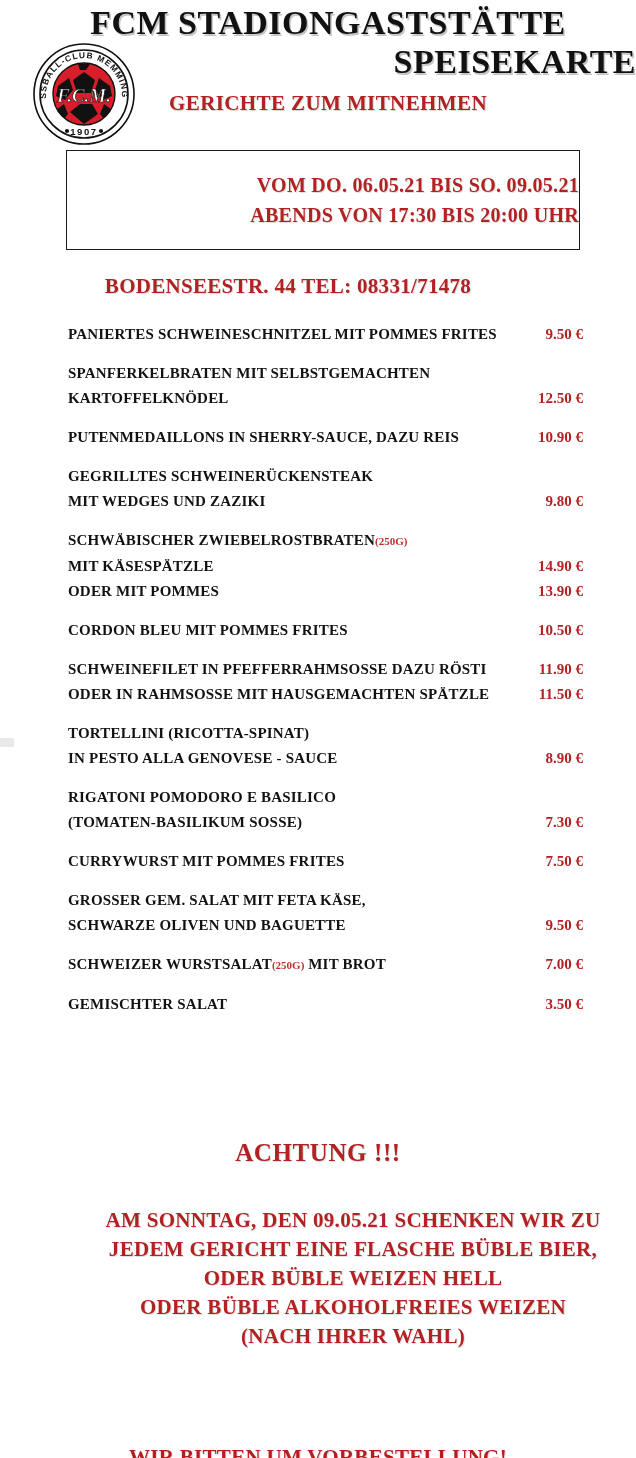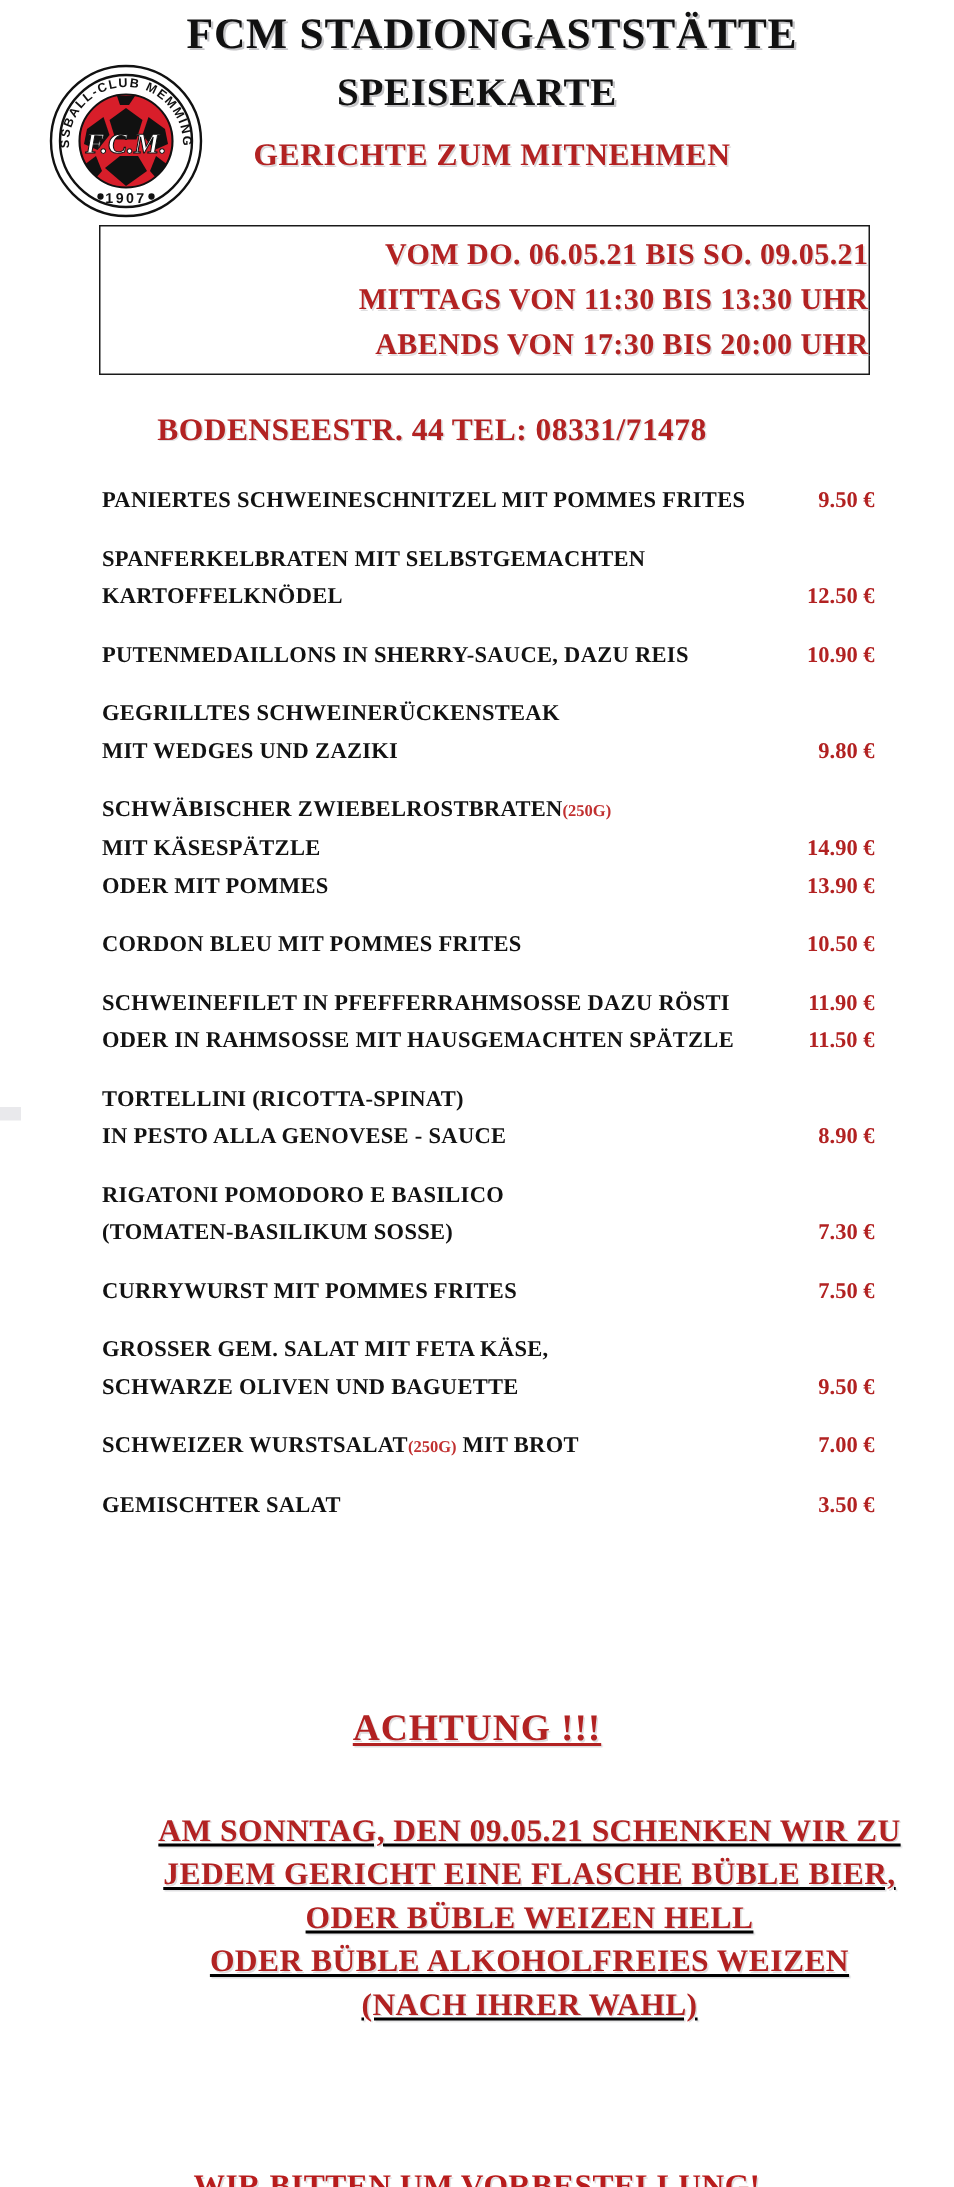--- a/index.html
+++ b/index.html
@@ -28,29 +28,30 @@
     text-align: center;
     font-family: "Liberation Serif", "DejaVu Serif", serif;
     font-weight: bold;
     color: #111111;
     letter-spacing: 0.5px;
     text-shadow: 1.5px 1.5px 0 rgba(150,150,155,0.55);
     font-variant: small-caps;
     text-transform: uppercase;
   }
   .title-main {
-    font-size: 29px;
+    font-size: 34px;
     line-height: 34px;
     margin: 0 0 2px 0;
     padding-left: 20px;
   }
   .title-sub {
-    font-size: 26px;
+    font-size: 34px;
     line-height: 32px;
     margin: 6px 0 0 0;
+    text-align: right;
   }
 
   .tagline {
     text-align: center;
     font-size: 21px;
     line-height: 26px;
     font-weight: bold;
     color: #B22222;
     text-transform: uppercase;
     letter-spacing: 0.4px;
@@ -150,21 +151,20 @@
     color: #B22222;
     white-space: nowrap;
   }
 
   
   .notice {
     position: absolute;
     left: 0;
     width: 636px;
     text-align: center;
-    text-decoration: underline;
   }
   .notice-heading {
     top: 1138px;
     font-size: 25px;
     line-height: 30px;
     font-weight: bold;
     color: #B22222;
     text-transform: uppercase;
     letter-spacing: 0.6px;
     text-shadow: 1px 1px 0 rgba(175,175,180,0.4);
@@ -239,21 +239,20 @@
       <text x="52" y="60" text-anchor="middle" stroke="#111111" stroke-width="0.7">F.C.M.</text>
     </g>
     <circle cx="35" cy="89" r="2.1" fill="#111111"></circle>
     <circle cx="69" cy="89" r="2.1" fill="#111111"></circle>
     <text x="52" y="93" text-anchor="middle" font-family="Liberation Sans, sans-serif" font-size="9.5" font-weight="bold" fill="#111111" letter-spacing="1.6">1907</text>
   </svg>
 </div>
 
 <div class="hours-box">
   <div class="hours-line">Vom Do. 06.05.21 bis So. 09.05.21</div>
-  <div class="hours-line">Mittags von 11:30 bis 13:30 Uhr</div>
   <div class="hours-line">Abends von 17:30 bis 20:00 Uhr</div>
 </div>
 
 <div class="address">Bodenseestr. 44 Tel: 08331/71478</div>
 
 <div class="menu" id="menu-list">
     <div class="menu-group">
       <div class="menu-row">
         <div class="item-name">Paniertes Schweineschnitzel mit Pommes Frites</div>
         <div class="item-price">9.50 €</div>

